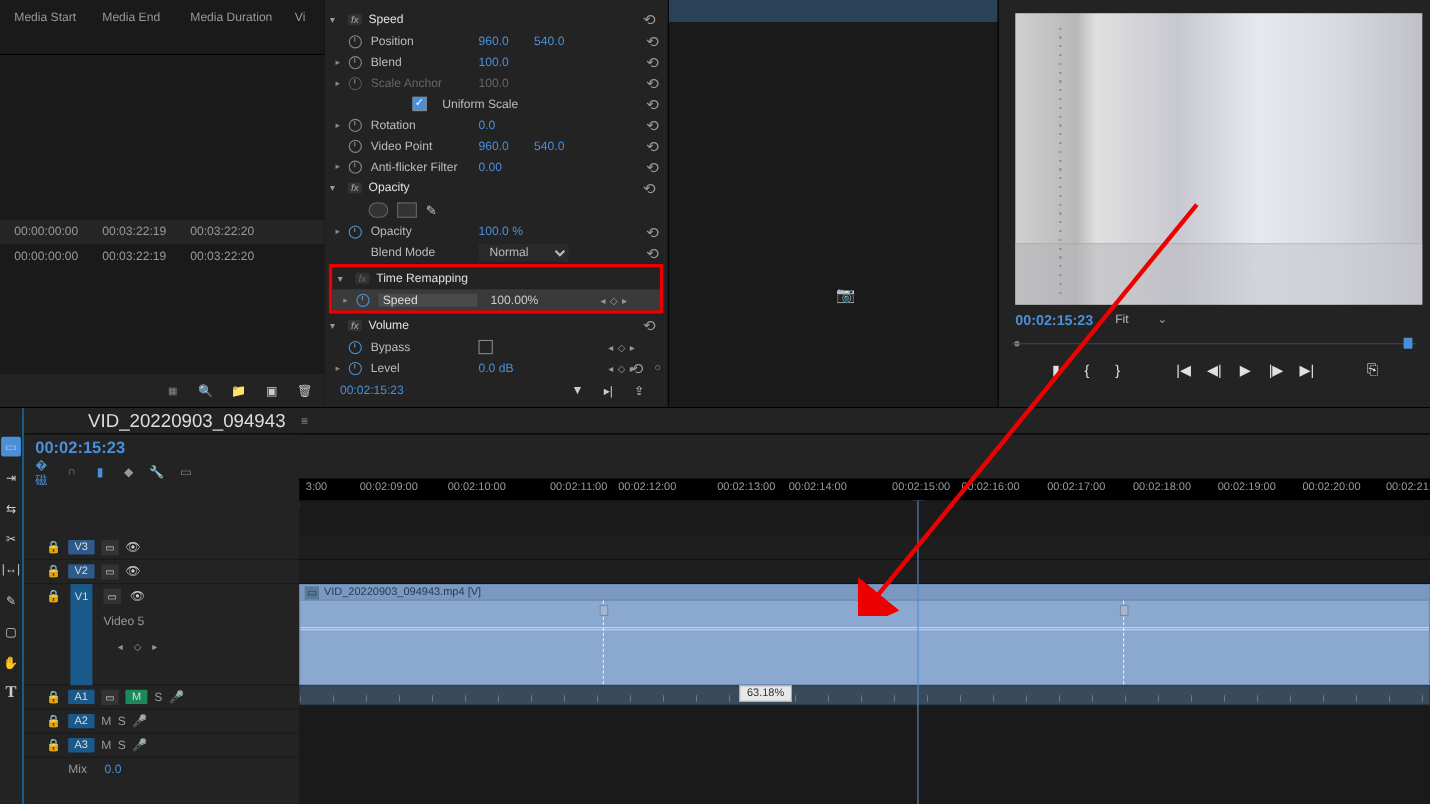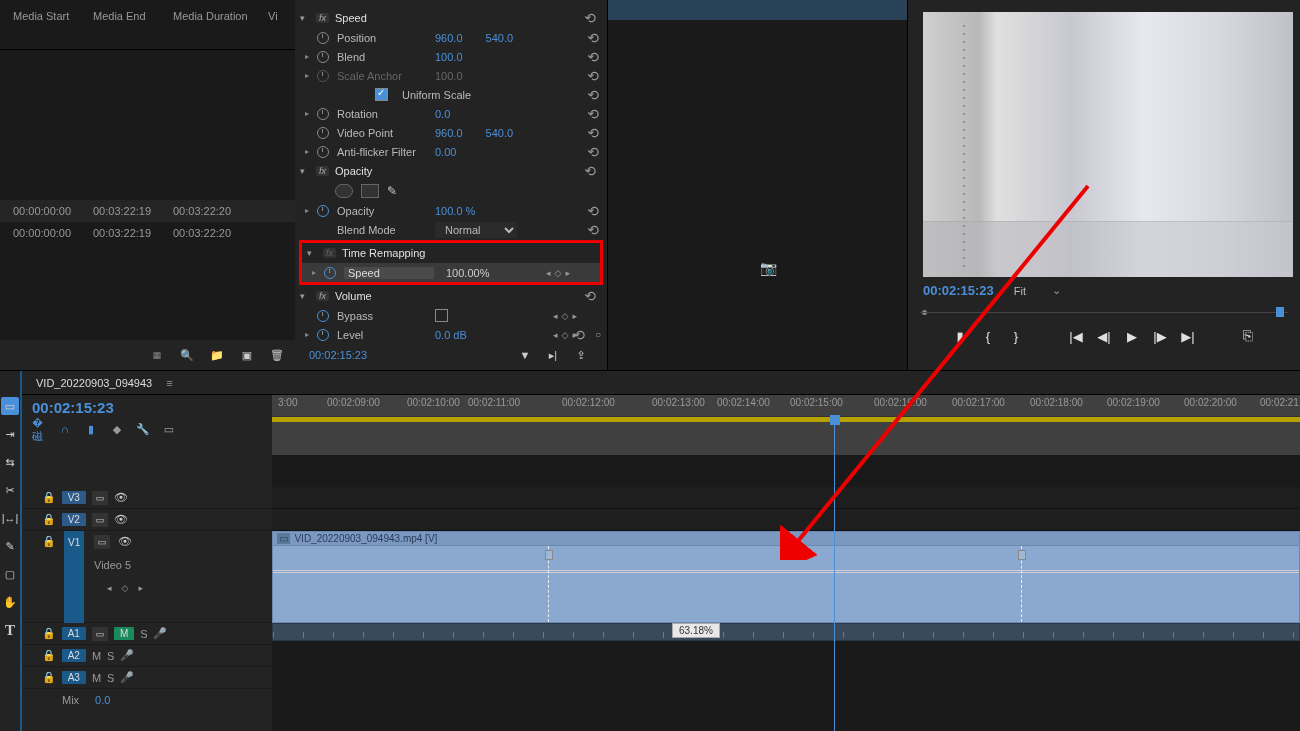--- a/index.html
+++ b/index.html
@@ -69,32 +69,32 @@
 .program-controls { display: flex; justify-content: center; align-items: center; gap: 12px; padding: 8px 0; }
 .pc-btn { width: 16px; height: 16px; color: #e0e0e0; display: flex; align-items: center; justify-content: center; cursor: pointer; font-size: 13px; }
 
 .timeline-section { display: flex; height: 361px; background: #1a1a1a; border-top: 1px solid #000; }
 .tools-col { width: 20px; background: #232323; display: flex; flex-direction: column; align-items: center; gap: 10px; padding-top: 6px; }
 .tool-item { width: 18px; height: 18px; display: flex; align-items: center; justify-content: center; color: #ccc; cursor: pointer; }
 .tool-item.active { background: #4a90d9; border-radius: 2px; }
 
 .timeline-main { flex: 1; display: flex; flex-direction: column; background: #232323; border-left: 2px solid #1a5a8a; position: relative; }
 .tl-tab { display: flex; height: 24px; align-items: center; padding: 0 14px; background: #232323; border-bottom: 1px solid #000; }
-.tl-tab-title { color: #ddd; font-size: 11px; }
+.tl-tab-title { color: #ddd; font-size: 17px; margin-left: 44px; }
 .tl-tab-menu { margin-left: 14px; color: #999; }
 
 .tl-header-area { display: flex; height: 60px; }
 .tl-head-left { width: 250px; background: #232323; padding: 4px 10px; }
 .tl-tc-big { color: #4a90d9; font-size: 15px; font-weight: 600; }
 .tl-head-icons { display: flex; gap: 12px; margin-top: 6px; align-items: center; }
 .tl-head-icons .hi { width: 14px; height: 14px; display: flex; align-items: center; justify-content: center; }
 .tl-head-icons .hi.blue { color: #4a90d9; }
 .tl-head-icons .hi.grey { color: #999; }
 
-.tl-ruler-area { flex: 1; position: relative; background: #404040; }
+.tl-ruler-area { flex: 1; position: relative; background: #000000; margin-top: 40px; }
 .tl-ruler { height: 22px; display: flex; position: relative; border-bottom: 1px solid #333; }
 .tl-ruler-tick { position: absolute; top: 2px; color: #999; font-size: 10px; }
 .tl-ruler-bar { position: absolute; left: 0; right: 0; top: 22px; height: 5px; background: #b5a200; }
 .tl-playhead { position: absolute; top: 20px; width: 10px; height: 10px; background: #4a90d9; }
 .tl-playhead-line { position: absolute; top: 30px; bottom: -250px; width: 1px; background: #4a90d9; }
 
 .tl-tracks { flex: 1; display: flex; }
 .tl-track-headers { width: 250px; background: #232323; display: flex; flex-direction: column; }
 .tl-track-content { flex: 1; background: #1a1a1a; position: relative; overflow: hidden; }
 
@@ -376,25 +376,25 @@
           <span class="hi grey">◆</span>
           <span class="hi grey">🔧</span>
           <span class="hi grey">▭</span>
         </div>
       </div>
       <div class="tl-ruler-area">
         <div class="tl-ruler">
           <span class="tl-ruler-tick" style="left:6px">3:00</span>
           <span class="tl-ruler-tick" style="left:55px">00:02:09:00</span>
           <span class="tl-ruler-tick" style="left:135px">00:02:10:00</span>
-          <span class="tl-ruler-tick" style="left:196px">00:02:11:00</span>
+          <span class="tl-ruler-tick" style="left:228px">00:02:11:00</span>
           <span class="tl-ruler-tick" style="left:290px">00:02:12:00</span>
           <span class="tl-ruler-tick" style="left:380px">00:02:13:00</span>
           <span class="tl-ruler-tick" style="left:445px">00:02:14:00</span>
-          <span class="tl-ruler-tick" style="left:518px">00:02:15:00</span>
+          <span class="tl-ruler-tick" style="left:539px">00:02:15:00</span>
           <span class="tl-ruler-tick" style="left:602px">00:02:16:00</span>
           <span class="tl-ruler-tick" style="left:680px">00:02:17:00</span>
           <span class="tl-ruler-tick" style="left:758px">00:02:18:00</span>
           <span class="tl-ruler-tick" style="left:835px">00:02:19:00</span>
           <span class="tl-ruler-tick" style="left:912px">00:02:20:00</span>
           <span class="tl-ruler-tick" style="left:988px">00:02:21:00</span>
         </div>
         <div class="tl-ruler-bar"></div>
         <div class="tl-playhead" style="left:558px"></div>
         <div class="tl-playhead-line" style="left:562px"></div>

